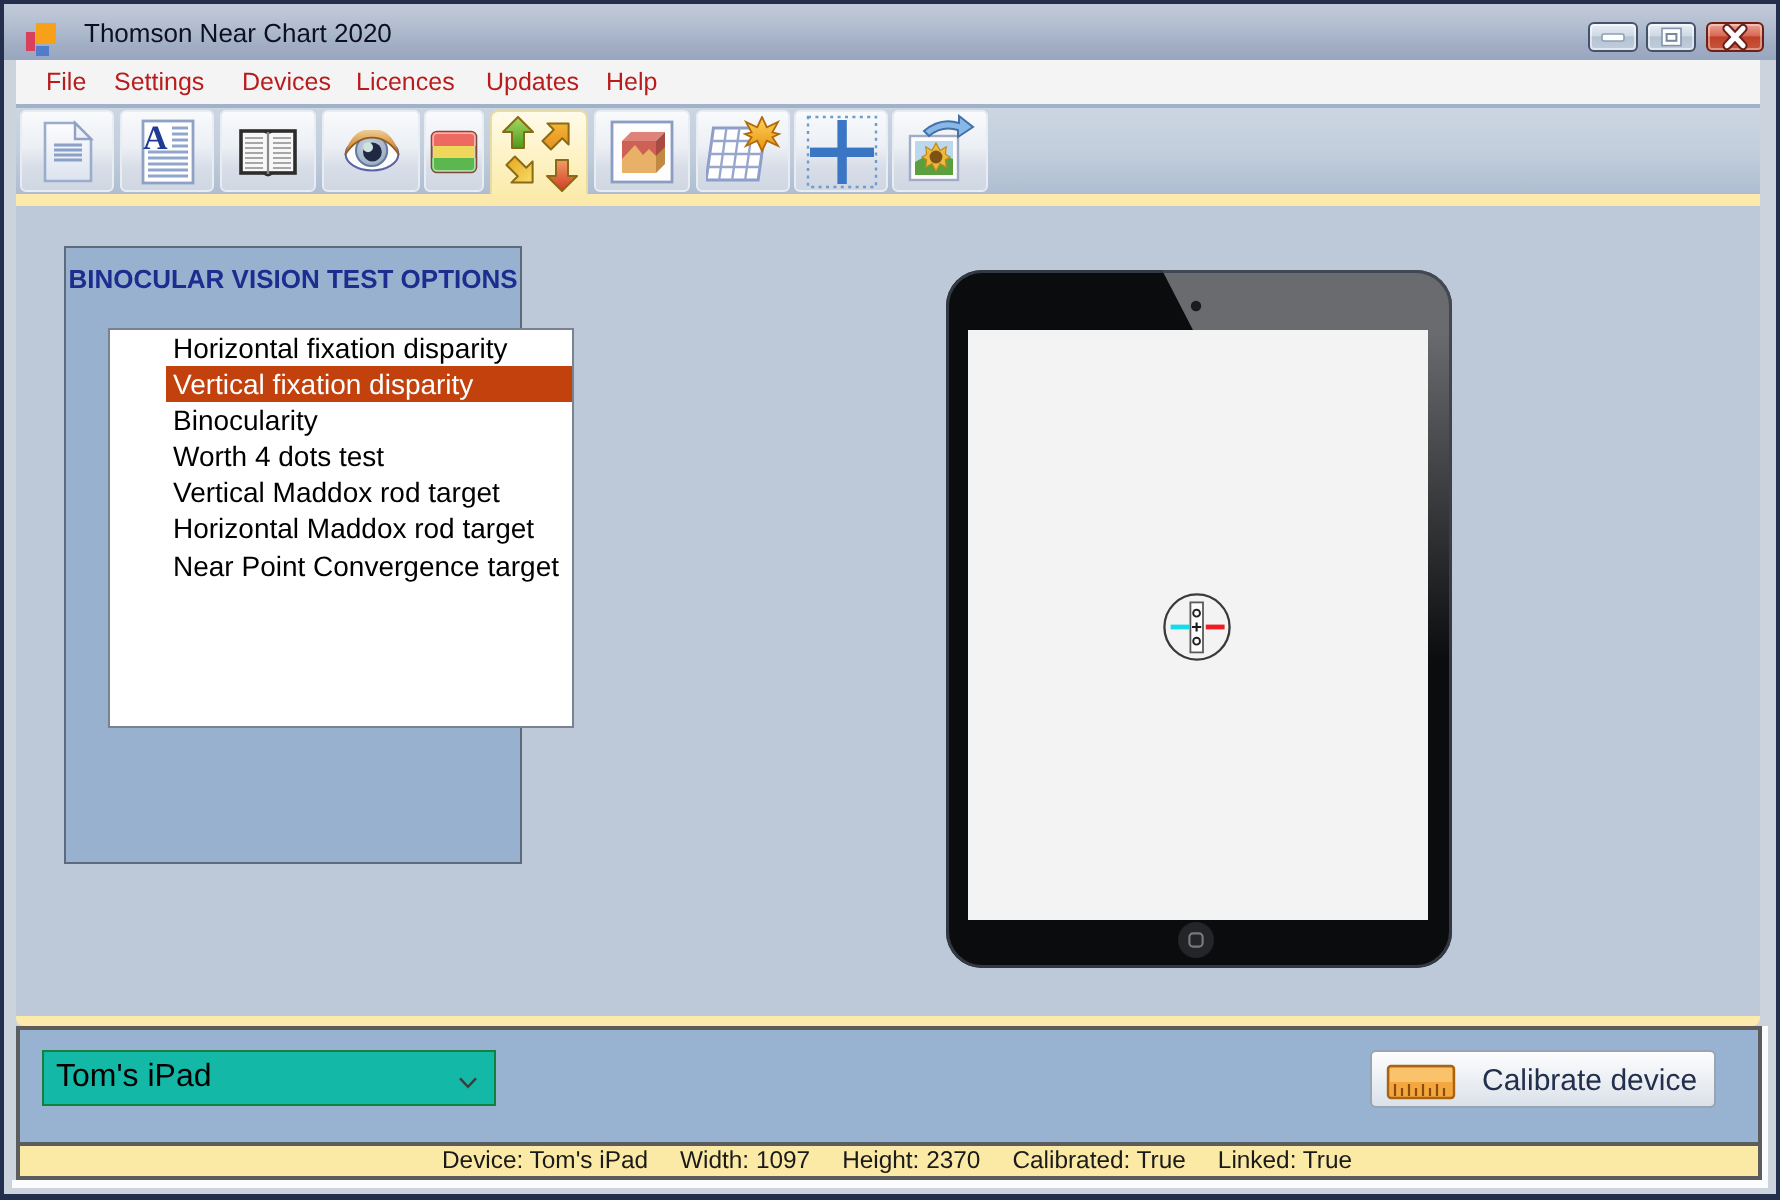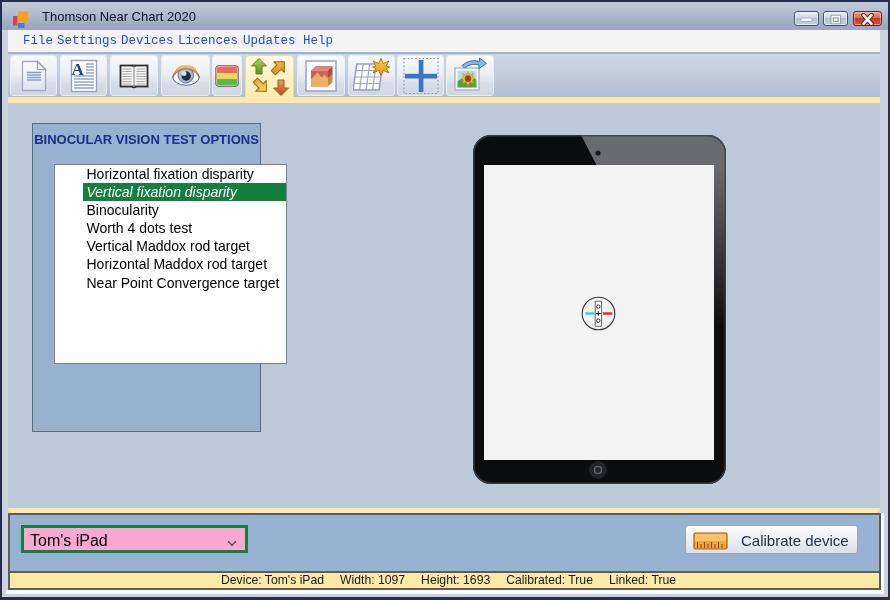--- a/index.html
+++ b/index.html
@@ -8,45 +8,45 @@
 #frame { position:absolute; left:2px; top:2px; width:886px; height:595px; background:#ccd3dd; }
 #titlebar { position:absolute; left:2px; top:2px; width:886px; height:28px;
   background:linear-gradient(180deg,#c2cbda 0%,#b2bdd0 40%,#a0adc3 75%,#98a6bf 100%); }
 #apptitle { position:absolute; left:40px; top:7px; font-size:13px; color:#0c1020; }
 #appicon { position:absolute; left:11px; top:9px; width:18px; height:20px; }
 .winbtn { position:absolute; top:9px; height:15px; border-radius:3px; border:1px solid #44536b; box-shadow:inset 0 0 0 1px rgba(255,255,255,0.55); }
 #btnmin { left:792px; width:25px; background:linear-gradient(180deg,#e8eef5 0%,#cfd9e4 45%,#b4c2d2 50%,#c2cedd 100%); }
 #btnmax { left:821px; width:25px; background:linear-gradient(180deg,#e8eef5 0%,#cfd9e4 45%,#b4c2d2 50%,#c2cedd 100%); }
 #btnclose { left:851px; width:29px; border-color:#6e1f16; box-shadow:inset 0 0 0 1px rgba(255,230,220,0.45); background:linear-gradient(180deg,#eba297 0%,#d66a54 45%,#c03f28 50%,#c9573d 100%); }
 #menubar { position:absolute; left:8px; top:30px; width:872px; height:22px; background:#f4f4f4; }
-.mitem { position:absolute; top:4px; font-size:12.5px; color:#1d4ed8;font-family:Liberation Mono, monospace; }
+.mitem { position:absolute; top:4px; font-size:12.5px; color:#b91c1c; }
 #toolbar { position:absolute; left:8px; top:52px; width:872px; height:45px; border-top:2px solid #a0b2ca;
   background:linear-gradient(180deg,#ccd6e2 0%,#c3cedc 50%,#aebdd1 100%); }
 .tbtn { position:absolute; top:1px; height:41px; border-radius:3px; border:1px solid #e8edf3;
   background:linear-gradient(180deg,#f8fafc 0%,#eceff4 45%,#d8dee8 70%,#cfd7e2 100%); }
 .tbtn svg { position:absolute; left:50%; top:50%; transform:translate(-50%,-50%); }
 #tbsel { background:linear-gradient(180deg,#fffbe9 0%,#fdf3c7 45%,#fbe9a6 100%);
   border:1px solid #e8dca6; height:47px; border-bottom:none; border-radius:4px 4px 0 0; }
 #ystrip1 { position:absolute; left:8px; top:97px; width:872px; height:6px; background:#fbeaab; }
 #main { position:absolute; left:8px; top:103px; width:872px; height:405px; background:#bdc8d9; }
 #ystrip2 { position:absolute; left:8px; top:508px; width:872px; height:5px; background:#fbeaab; border-radius:0 0 4px 4px; }
 #botwrap { position:absolute; left:8px; top:513px; width:873px; height:77px; border:2px solid #5c5c5c; background:#98b2d1; }
 #statusbar { position:absolute; left:0; bottom:0; width:869px; height:17.5px; background:#fbe9a6; border-top:2px solid #5c5c5c; font-size:12.2px; color:#1a1a1a; text-align:center; padding-left:8px; }
 #statusbar span { margin:0 8px; }
 #framebot { position:absolute; left:6px; top:590px; width:878px; height:4px; background:#fbfcfd; }
 
 #panel { position:absolute; left:24px; top:20px; width:229px; height:309px; background:#97b1cf; border:1.5px solid #5c6a7c; }
 #ptitle { position:absolute; left:0; top:8px; width:100%; text-align:center; font-size:13px; font-weight:bold; color:#1d2c8f; }
 #listbox { position:absolute; left:20.5px; top:39.5px; width:233px; height:200px; background:#fff; border:1px solid #7a828c; font-size:14px; color:#000;padding-left:28px; }
 .li { height:18.2px; line-height:18.2px; padding-left:4px; white-space:nowrap; }
-.lisel { background:#15803d; color:#fff;font-style:italic; }
+.lisel { background:#c2410c; color:#fff; }
 
 #ipad { position:absolute; left:465px; top:32px; }
 
-#combo { position:absolute; left:11px; top:10px; width:227px; height:28px; background:#f9a8d4; border:3px solid #15803d; }
+#combo { position:absolute; left:11px; top:10px; width:227px; height:28px; background:#14b8a6; border:1px solid #15803d; }
 #combotext { position:absolute; left:6px; top:4px; font-size:16px; color:#000; }
 #combochev { position:absolute; right:8px; top:12px; }
 #calbtn { position:absolute; left:675px; top:10px; width:173px; height:29px; border-radius:3px; border:1px solid #98a4b2;
   background:linear-gradient(180deg,#fdfdfe 0%,#eef1f5 45%,#dae1e9 100%); }
 #calbtn span { position:absolute; left:55px; top:6px; font-size:15px; color:#22304e; }
 #calicon { position:absolute; left:4px; top:6px; }
 </style>
 </head>
 <body>
 <div id="win">
@@ -317,17 +317,17 @@
           <line x1="14.5" y1="16" x2="14.5" y2="10"></line>
             <line x1="18" y1="16" x2="18" y2="12"></line>
           <line x1="21.5" y1="16" x2="21.5" y2="10"></line>
             <line x1="25" y1="16" x2="25" y2="12"></line>
           <line x1="28.5" y1="16" x2="28.5" y2="10"></line>
             <line x1="32" y1="16" x2="32" y2="12"></line>
         </g>
       </svg>
       <span>Calibrate device</span>
     </div>
-  <div id="statusbar"><span>Device: Tom's iPad</span><span>Width: 1097</span><span>Height: 1693</span><span>Calibrated: True</span><span>Linked: True</span></div>
+  <div id="statusbar"><span>Device: Tom's iPad</span><span>Width: 1097</span><span>Height: 2370</span><span>Calibrated: True</span><span>Linked: True</span></div>
   </div>
   <div id="framebot"></div>
   <div style="position:absolute;left:881px;top:513px;width:3px;height:81px;background:#fbfcfd"></div>
 </div>
 
 </body></html>

